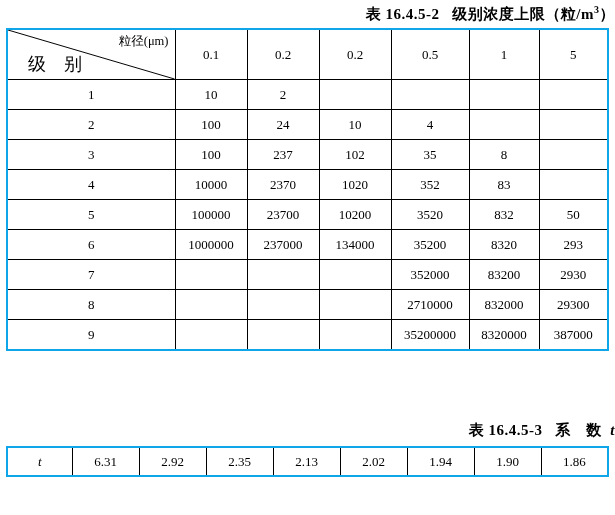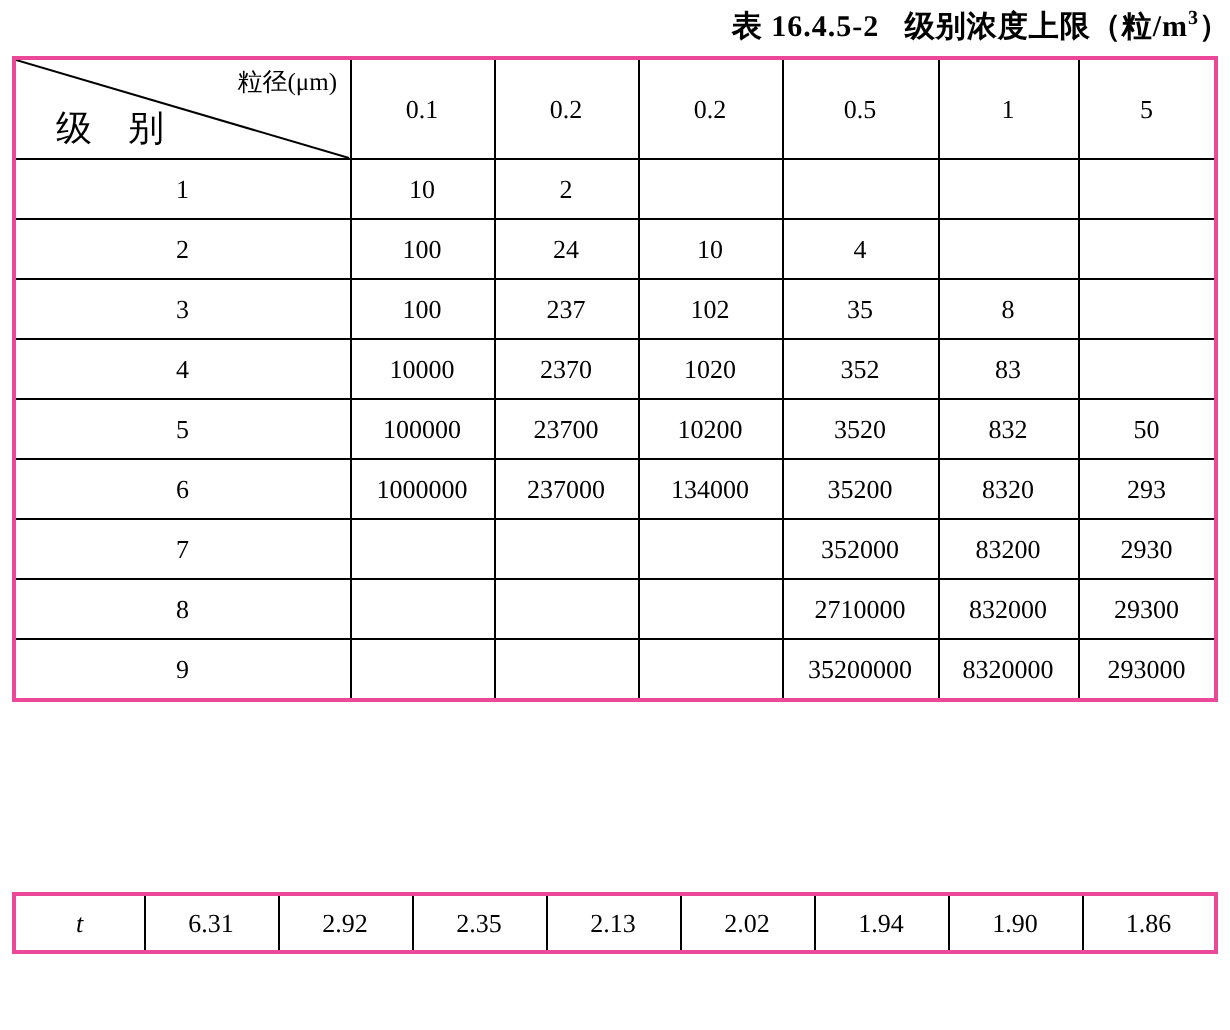--- a/index.html
+++ b/index.html
@@ -68,21 +68,21 @@
     text-align: center;
     vertical-align: middle;
     font-size: 13px;
     font-family: "Liberation Serif", serif;
     font-weight: normal;
     padding: 0;
     height: 29px;
   }
   
   #table-1, #table-2 {
-    border: 2px solid #ec4899;
+    border: 2px solid #0ea5e9;
   }
 
   
   .diag-cell {
     position: relative;
     height: 49px !important;
     padding: 0 !important;
   }
   .diag-cell .diag-svg {
     position: absolute;
@@ -233,26 +233,29 @@
           <td>832000</td>
           <td>29300</td>
         </tr>
         <tr>
           <td>9</td>
           <td></td>
           <td></td>
           <td></td>
           <td>35200000</td>
           <td>8320000</td>
-          <td>293000</td>
+          <td>387000</td>
         </tr>
       </tbody>
     </table>
   </div>
 
+  <div class="title" id="title-2">
+    <span>表 16.4.5-3</span>&nbsp;&nbsp;&nbsp;<span>系　数</span>&nbsp;&nbsp;<span class="ital">t</span>
+  </div>
 
   <div id="table-2-wrap">
     <table class="grid" id="table-2">
       <colgroup>
         <col style="width:65px">
         <col style="width:67px">
         <col style="width:67px">
         <col style="width:67px">
         <col style="width:67px">
         <col style="width:67px">

